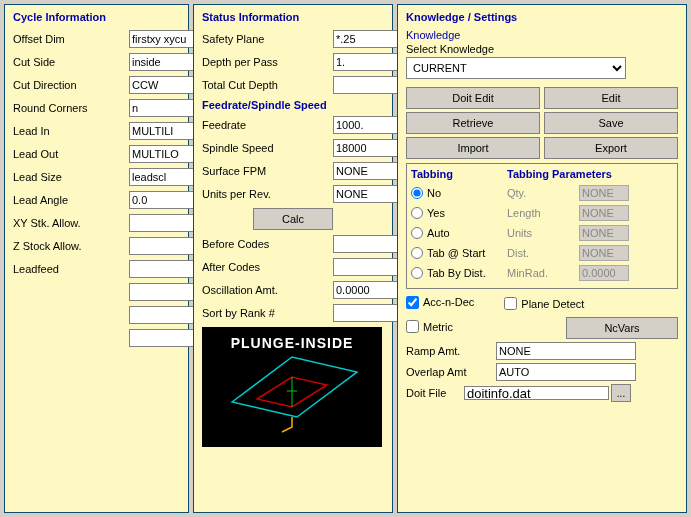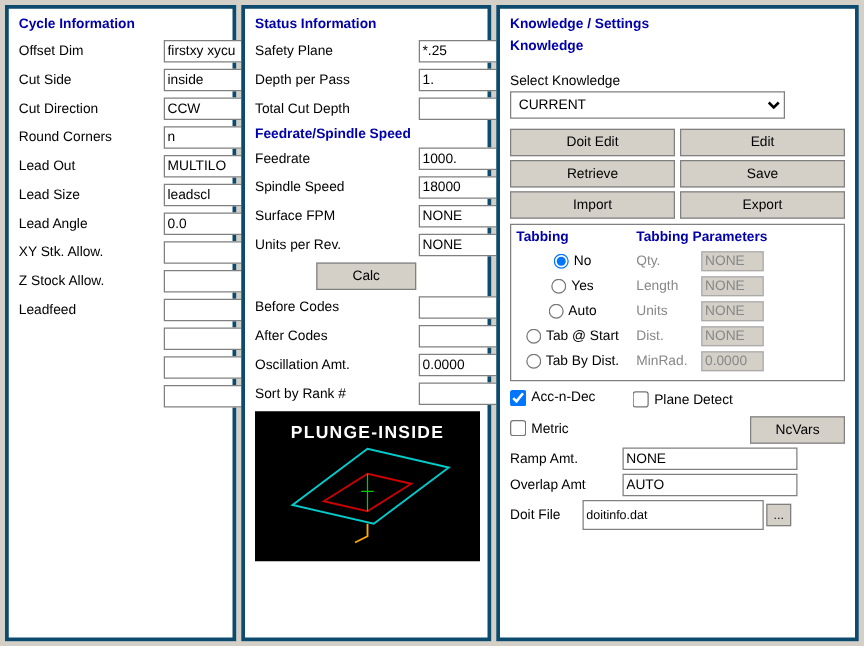--- a/index.html
+++ b/index.html
@@ -15,22 +15,22 @@
       width: 691px;
       height: 517px;
       background: #d4d0c8;
       display: flex;
       flex-direction: row;
       padding: 4px;
       gap: 4px;
     }
     
     .panel {
-      background: #ffffff;
-      border: 3px solid #0c4a6e;
+      background: #fef9c3;
+      border: 1px solid #0c4a6e;
       padding: 6px 8px;
       position: relative;
     }
     .panel-title {
       color: #0000aa;
       font-size: 11px;
       font-weight: bold;
       margin-bottom: 6px;
     }
     .left-panel {
@@ -101,22 +101,22 @@
       justify-content: center;
     }
 
     
     .knowledge-section {
       margin-bottom: 4px;
     }
     .knowledge-subtitle {
       color: #0000aa;
       font-size: 11px;
-      font-weight: bold;
-      margin-bottom: 16px;
+      font-weight: normal;
+      margin-bottom: 2px;
     }
     .knowledge-label {
       font-size: 11px;
       margin-bottom: 2px;
     }
     .select-dropdown {
       width: 220px;
       height: 22px;
       font-size: 11px;
       border: 1px solid #808080;
@@ -153,32 +153,32 @@
       color: #0000aa;
       font-size: 11px;
       font-weight: bold;
       margin-bottom: 4px;
     }
     .radio-row {
       display: flex;
       align-items: center;
       margin-bottom: 2px;
       height: 18px;
-      justify-content: center;
     }
     .radio-row input[type=radio] {
       margin-right: 4px;
       width: 12px;
       height: 12px;
     }
     .param-row {
       display: flex;
       align-items: center;
       margin-bottom: 2px;
       height: 18px;
+      gap: 20px;
     }
     .param-label {
       width: 52px;
       font-size: 11px;
       color: #888;
     }
     .param-input {
       width: 50px;
       height: 16px;
       font-size: 11px;
@@ -267,22 +267,22 @@
       display: flex;
       align-items: center;
       margin-bottom: 3px;
     }
     .doit-label {
       width: 58px;
       font-size: 11px;
     }
     .doit-input {
       width: 145px;
-      height: 24px;
-      font-size: 10px;
+      height: 14px;
+      font-size: 13px;
       border: 1px solid #808080;
       background: #fff;
       padding: 0 2px;
     }
     .doit-btn {
       width: 20px;
       height: 18px;
       font-size: 10px;
       border: 1px solid #808080;
       background: #d4d0c8;
@@ -322,20 +322,25 @@
       <input class="form-input input-sm" type="text" value="CCW" style="">
       <input type="checkbox" class="checkbox-btn" style="">
     </div>
 
     <div class="form-row">
       <span class="form-label">Round Corners</span>
       <input class="form-input input-sm" type="text" value="n" style="">
       <input type="checkbox" class="checkbox-btn" style="">
     </div>
 
+    <div class="form-row">
+      <span class="form-label">Lead In</span>
+      <input class="form-input input-sm" type="text" value="MULTILI" style="">
+      <input type="checkbox" class="checkbox-btn" style="">
+    </div>
 
     <div class="form-row">
       <span class="form-label">Lead Out</span>
       <input class="form-input input-sm" type="text" value="MULTILO" style="">
       <input type="checkbox" class="checkbox-btn" style="">
     </div>
 
     <div class="form-row">
       <span class="form-label">Lead Size</span>
       <input class="form-input input-sm" type="text" value="leadscl" style="">
@@ -554,21 +559,21 @@
           <span class="checkbox-label">Plane Detect</span>
         </div>
       </div>
 
       <div class="two-col-row">
         <div class="checkbox-row">
           <input type="checkbox" style="">
           <span class="checkbox-label">Metric</span>
         </div>
         <div style="margin-left:auto;">
-          <button class="btn" style="width:76px;">NcVars</button>
+          <button class="btn" style="width:112px;">NcVars</button>
         </div>
       </div>
 
 
       <div class="ramp-row">
         <span class="ramp-label">Ramp Amt.</span>
         <input class="ramp-input" type="text" value="NONE" style="">
       </div>
 
       <div class="ramp-row">

